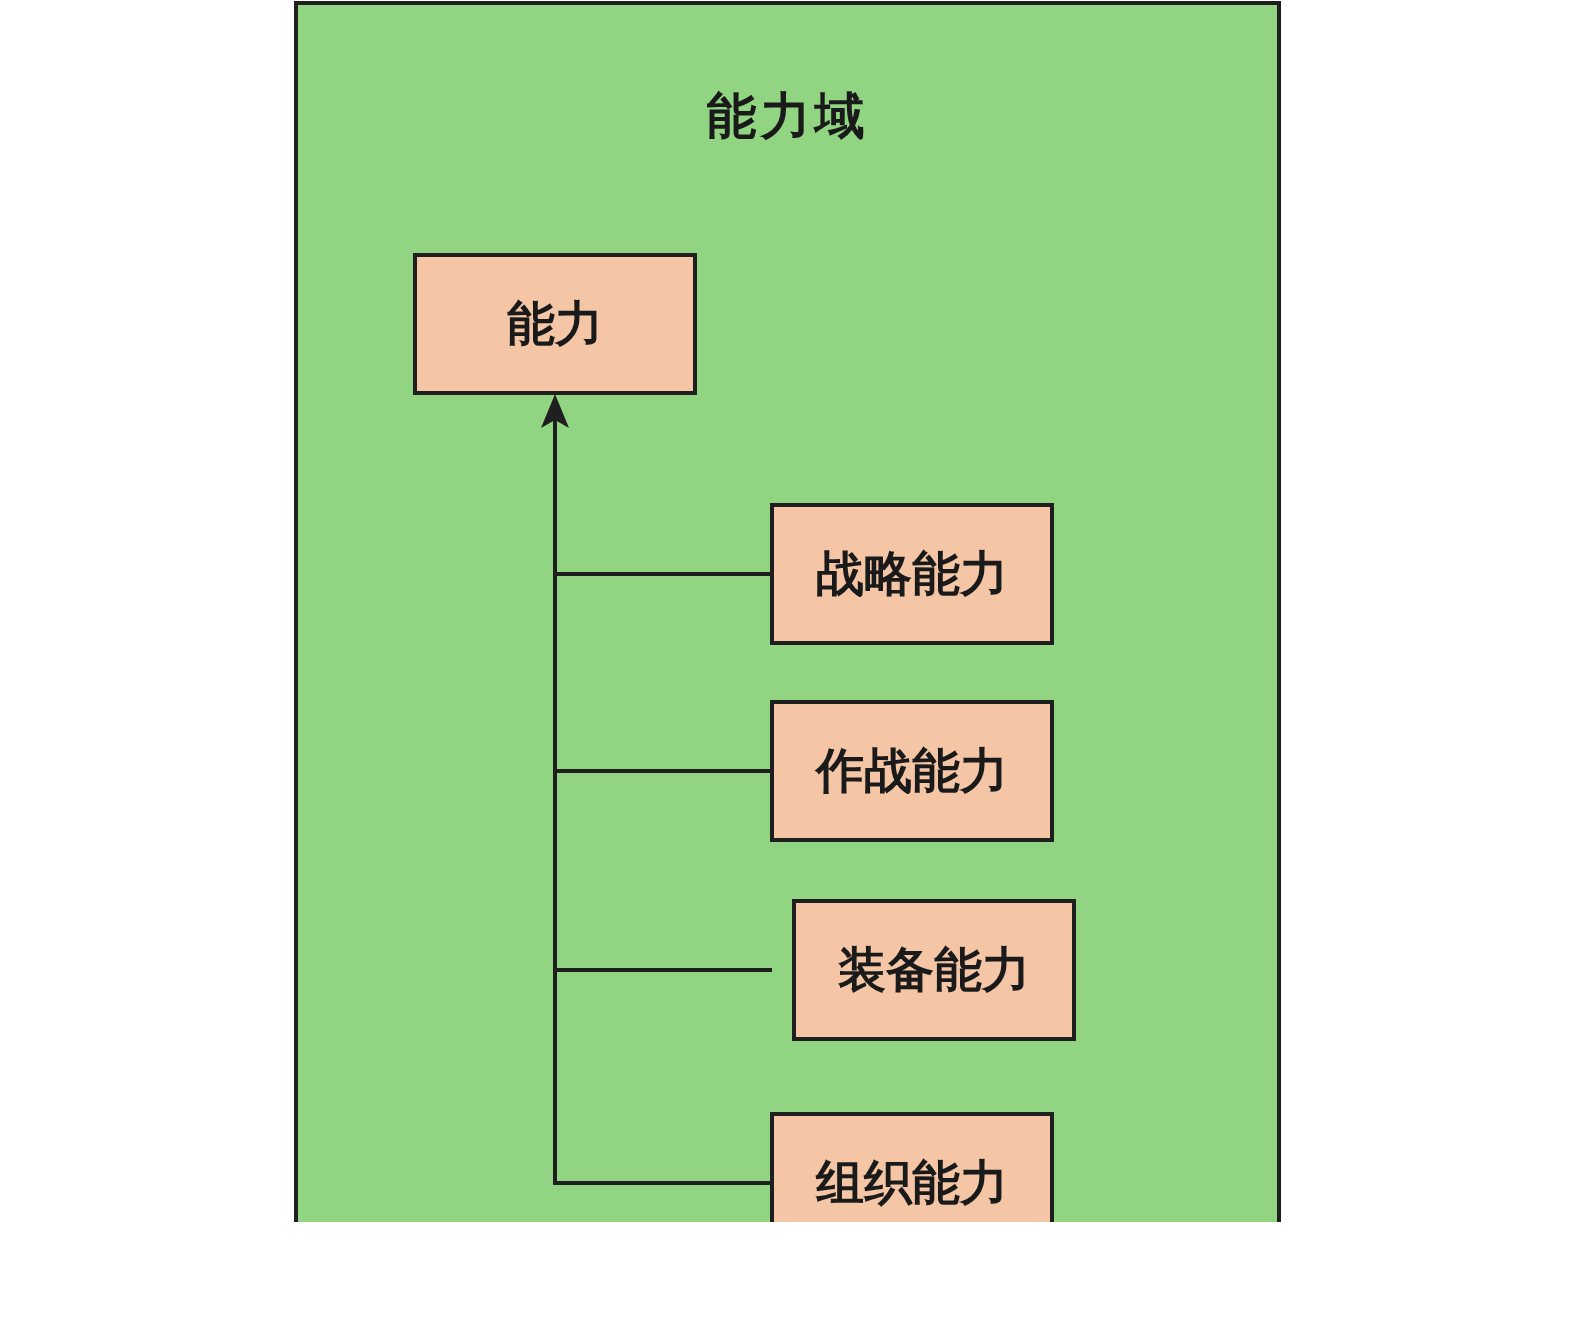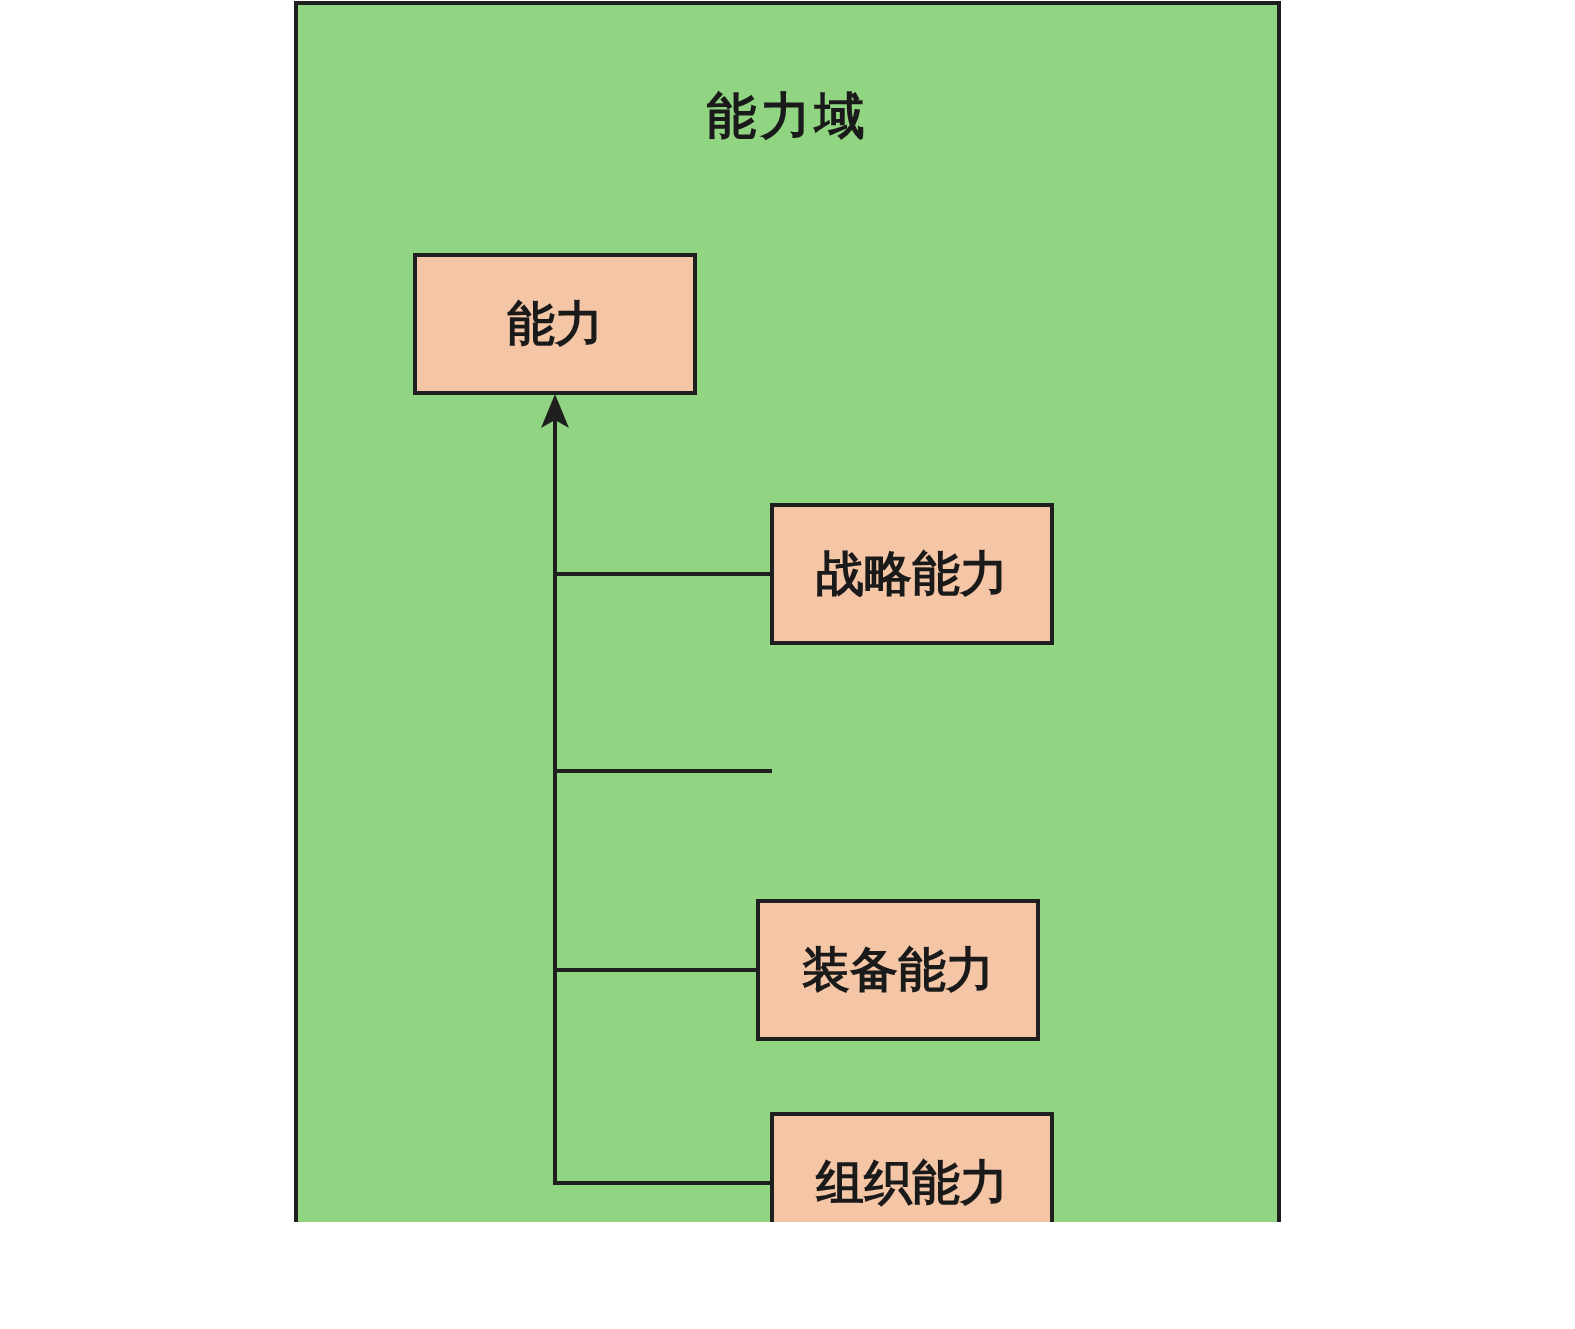--- a/index.html
+++ b/index.html
@@ -55,21 +55,21 @@
     justify-content: center;
   }
   .node .label {
     font-size: 48px;
     font-weight: bold;
     white-space: nowrap;
   }
   .node-parent   { left: 413px; top: 253px; }
   .node-child-0  { left: 770px; top: 503px; text-align: center; }
   .node-child-1  { left: 770px; top: 700px; }
-  .node-child-2  { left: 756px; top: 899px; }
+  .node-child-2  { left: 792px; top: 899px; }
   .node-child-3  { left: 770px; top: 1112px; align-items: center; }
 </style>
 </head>
 <body>
 
 <div class="stage">
 
   <div class="domain">
     <div class="domain-title">能力域</div>
   </div>
@@ -83,20 +83,23 @@
   </svg>
 
   <div class="node node-parent">
     <span class="label">能力</span>
   </div>
 
   <div class="node node-child-0">
     <span class="label">战略能力</span>
   </div>
 
+  <div class="node node-child-1">
+    <span class="label">作战能力</span>
+  </div>
 
   <div class="node node-child-2">
     <span class="label">装备能力</span>
   </div>
 
   <div class="node node-child-3">
     <span class="label">组织能力</span>
   </div>
 
 </div>

